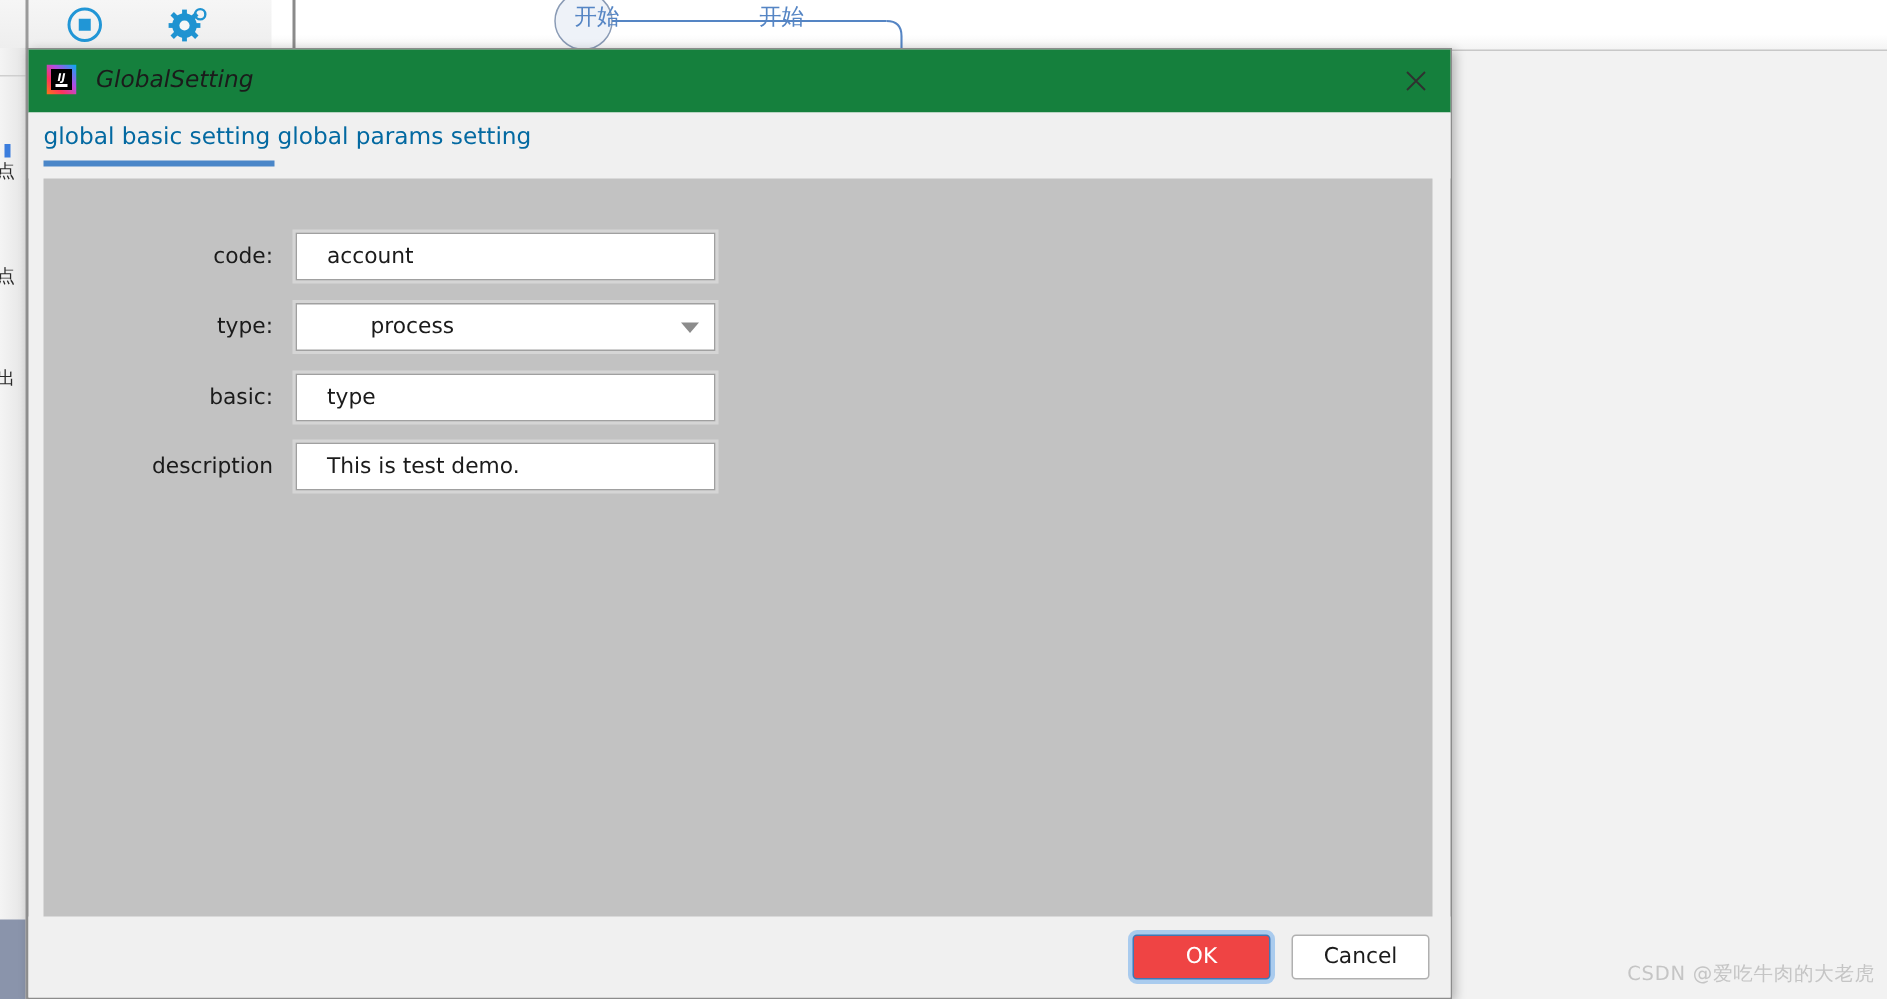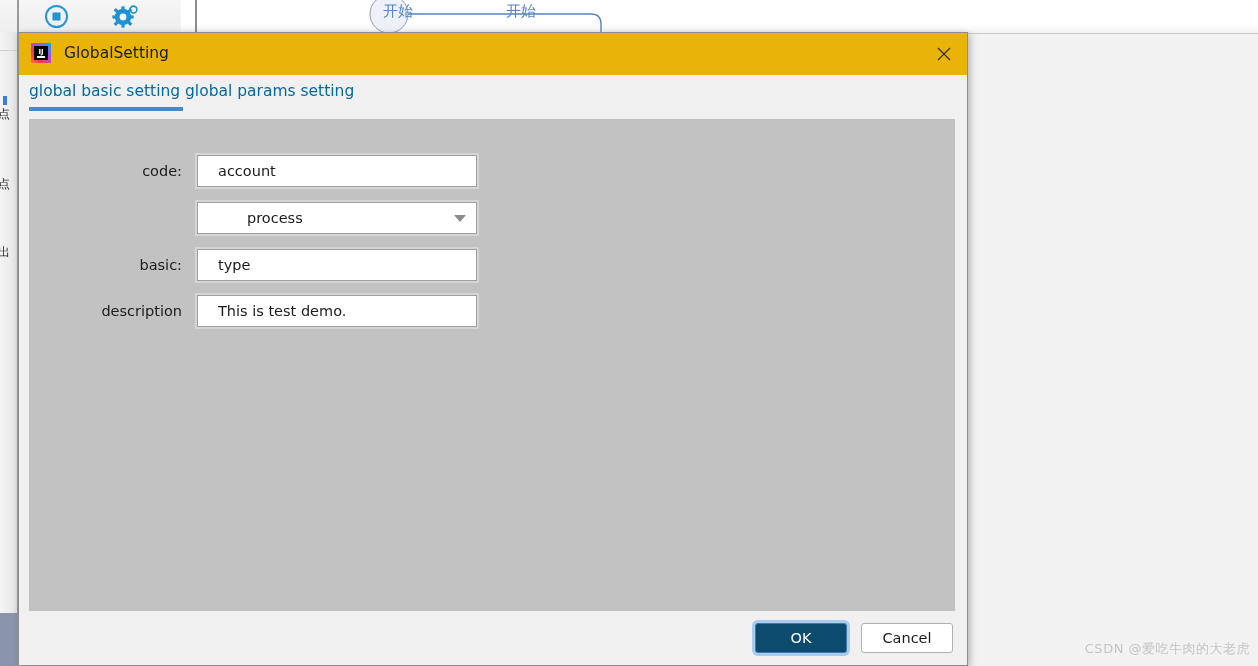--- a/index.html
+++ b/index.html
@@ -123,21 +123,22 @@
     width: 950px;
     height: 634px;
     background: #f0f0f0;
     border: 1px solid #8c8c8c;
     box-shadow: 2px 2px 7px rgba(0,0,0,0.28);
     box-sizing: border-box;
   }
   .dialog-titlebar {
     position: relative;
     height: 42px;
-    background: #eab308;
+    background: #15803d;
+    font-style: italic;
   }
   .dialog-app-icon {
     position: absolute;
     left: 12px; top: 10px;
     width: 20px; height: 20px;
   }
   .dialog-title {
     position: absolute;
     left: 45px; top: 11px;
     font-size: 15.5px;
@@ -271,21 +272,21 @@
     font-family: "DejaVu Sans", sans-serif;
     cursor: pointer;
     box-sizing: border-box;
     display: flex;
     align-items: center;
     justify-content: center;
   }
   .btn-ok {
     left: 736px;
     width: 92px;
-    background: #0c4a6e;
+    background: #ef4444;
     color: #ffffff;
     border: 1px solid #3f78b5;
     border-radius: 3px;
     box-shadow: 0 0 0 3px #a9cbee;
   }
   .btn-cancel {
     left: 842px;
     width: 92px;
     background: #ffffff;
     color: #1b1b1b;
@@ -388,20 +389,21 @@
   </div>
 
   <div class="content-panel">
 
     <div class="form-row" style="top:36px;">
       <div class="field-label">code:</div>
       <div class="field-input">account</div>
     </div>
 
     <div class="form-row" style="top:83px;">
+      <div class="field-label">type:</div>
       <div class="field-select">
         <div class="field-select-value">process</div>
         <div class="select-arrow"></div>
       </div>
     </div>
 
     <div class="form-row" style="top:130px;">
       <div class="field-label">basic:</div>
       <div class="field-input">type</div>
     </div>

